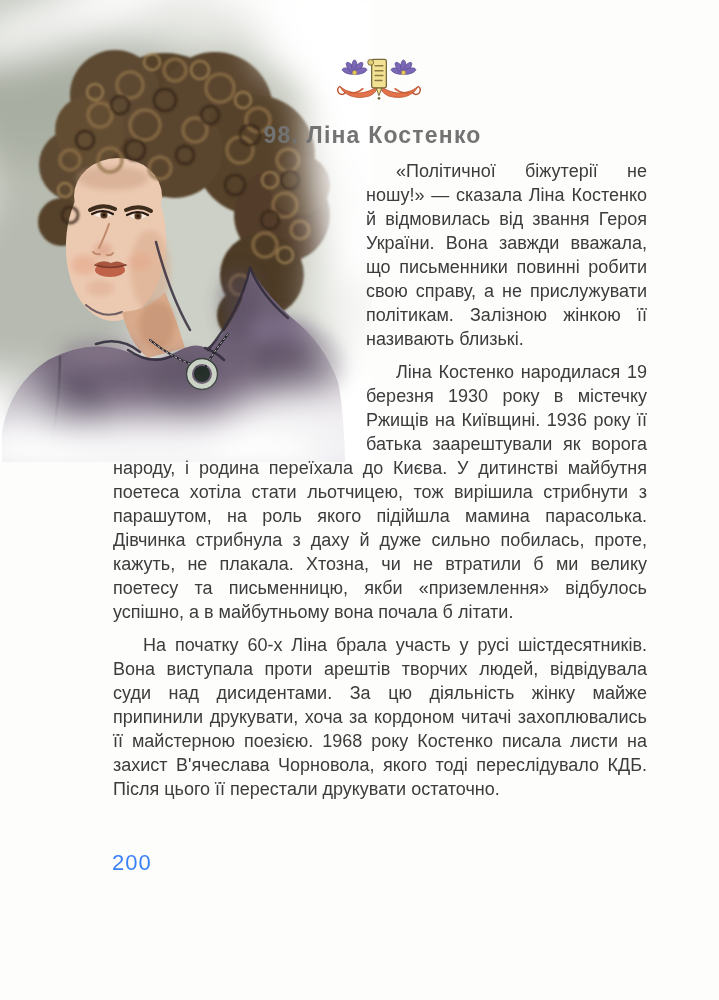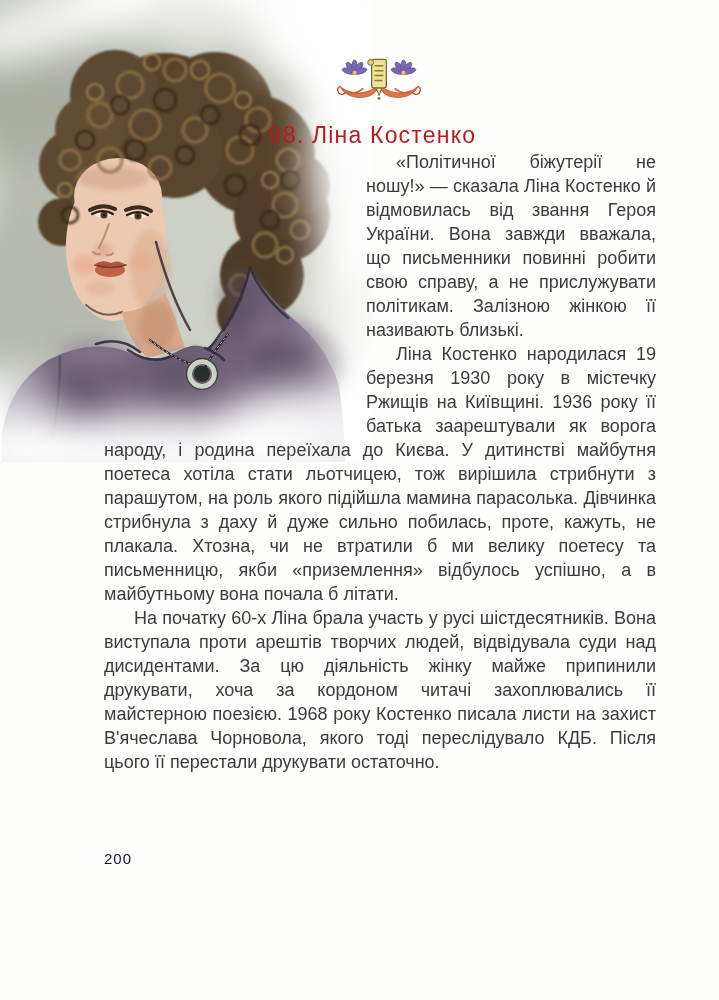--- a/index.html
+++ b/index.html
@@ -23,38 +23,38 @@
   
   .ornament{
     position:absolute;left:332px;top:56px;width:94px;height:45px;
   }
   .ornament svg{display:block;width:100%;height:100%;}
 
   
   .chapter-title{
     position:absolute;top:107px;left:0;width:719px;
     text-align:center;padding-left:26px;box-sizing:border-box;
-    font-size:23px;font-weight:normal;letter-spacing:1.2px;
-    color:#b91c1c;
+    font-size:23px;font-weight:bold;letter-spacing:1.2px;
+    color:#737373;
   }
 
   
   .article{
     position:absolute;top:150px;left:104px;width:552px;
     font-size:18px;line-height:24px;text-align:justify;
     color:#3c3c3c;
   }
   .article .float-spacer{
     float:left;width:262px;height:288px;
   }
-  .article p{margin:0;text-indent:30px;}
+  .article p{margin:9px;text-indent:30px;}
 
   .page-number{
-    position:absolute;left:104px;top:850px;
-    font-size:15px;letter-spacing:1px;color:#0f172a;
+    position:absolute;left:112px;top:850px;
+    font-size:22px;letter-spacing:1px;color:#3b82f6;
   }
 </style>
 </head>
 <body>
 
 <div class="page">
 
   <div class="portrait">
     <svg viewBox="0 0 372 462" aria-hidden="true">
       <defs>

